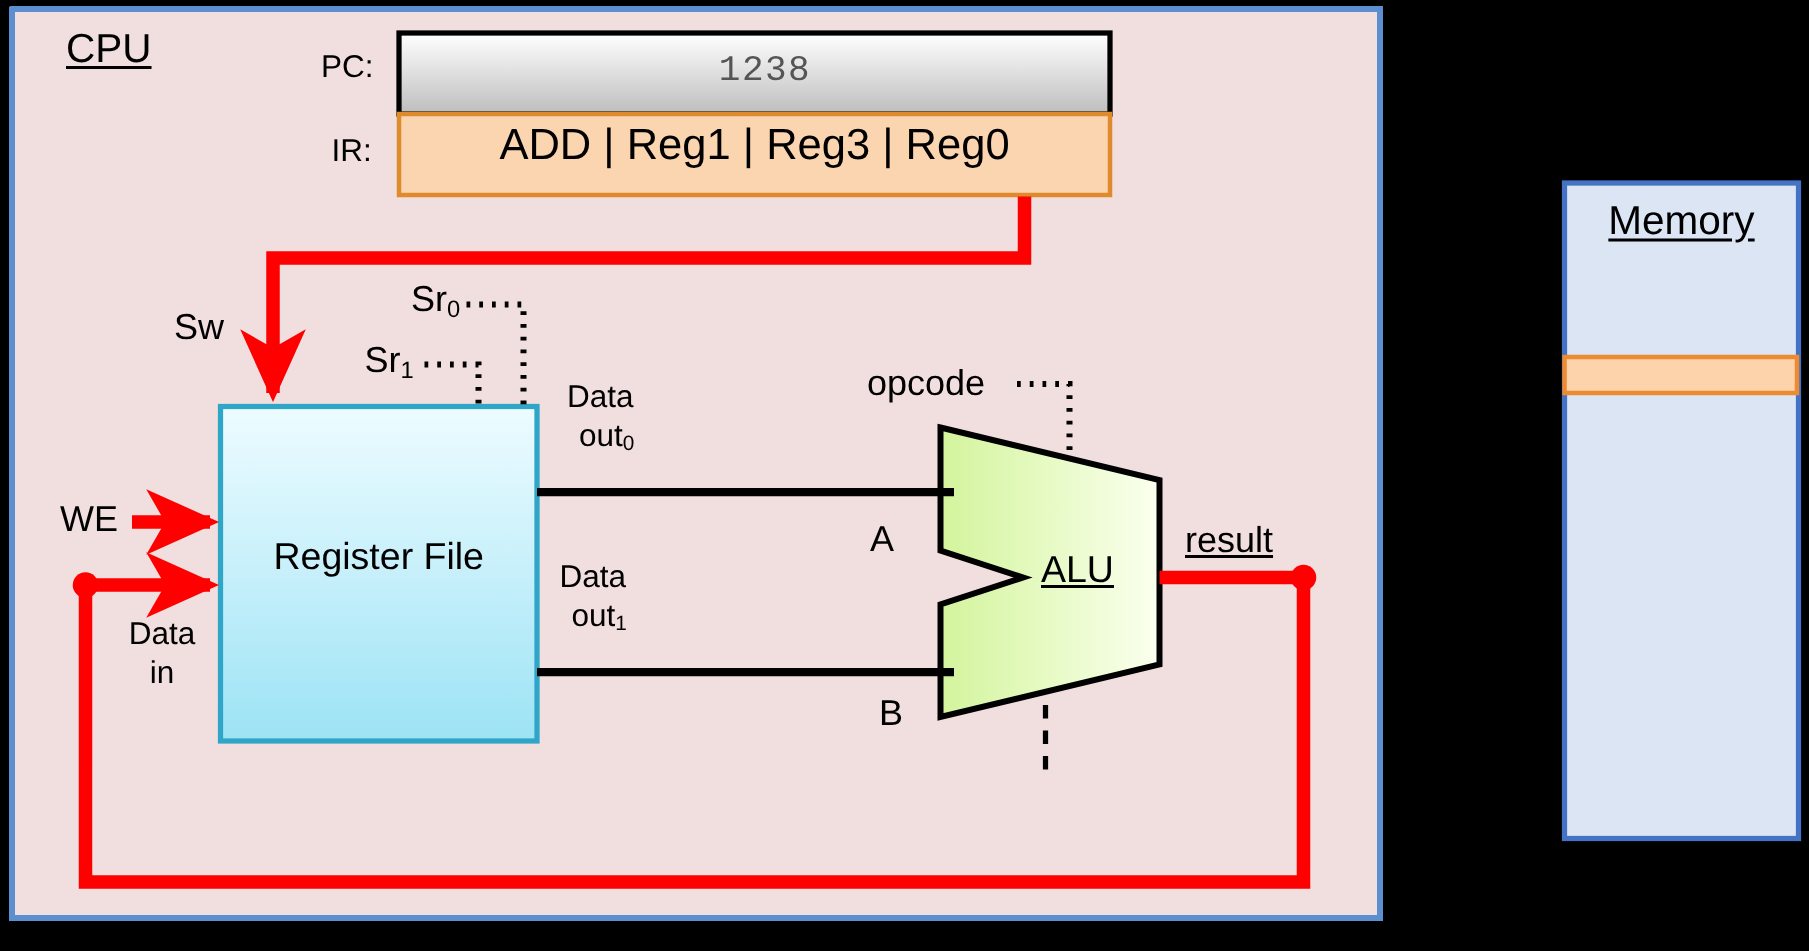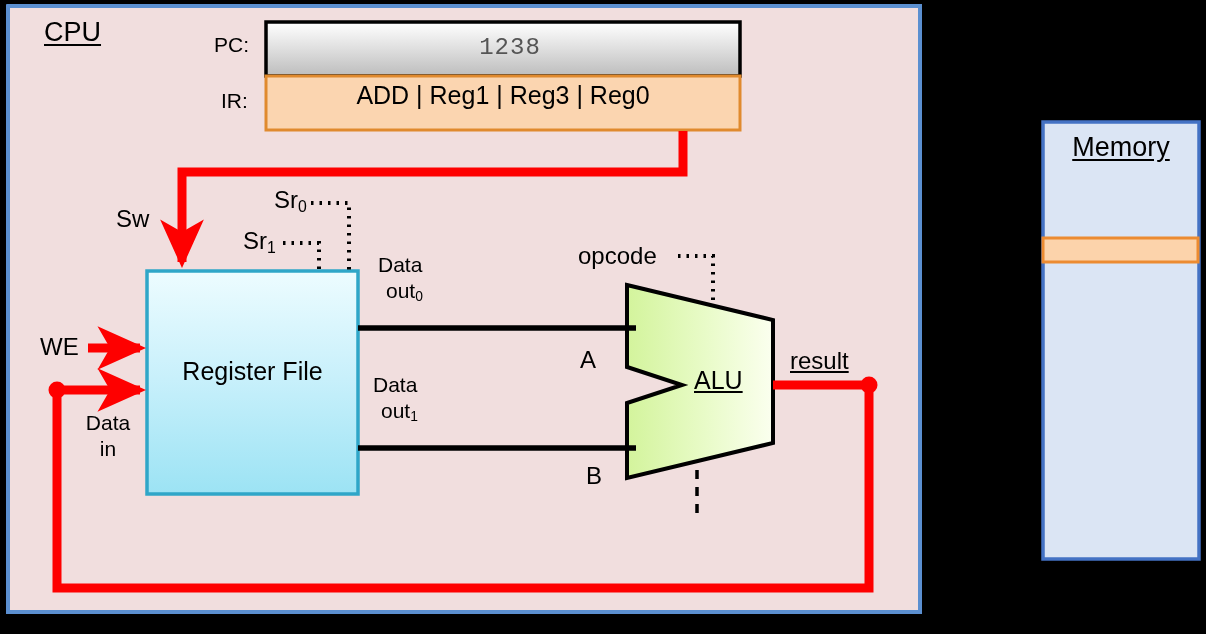--- a/index.html
+++ b/index.html
@@ -45,21 +45,21 @@
   .regname {
     font-size: 21px;
   }
   .pcvalue {
     font-family: "Liberation Mono", monospace;
     font-size: 24px;
     color: #555555;
     letter-spacing: 1px;
   }
   .irvalue {
-    font-size: 25px;
+    font-size: 29px;
     color: #000000;
   }
   .sig {
     font-size: 24px;
   }
   .blockname {
     font-size: 25px;
   }
   .portlbl {
     font-size: 24px;

